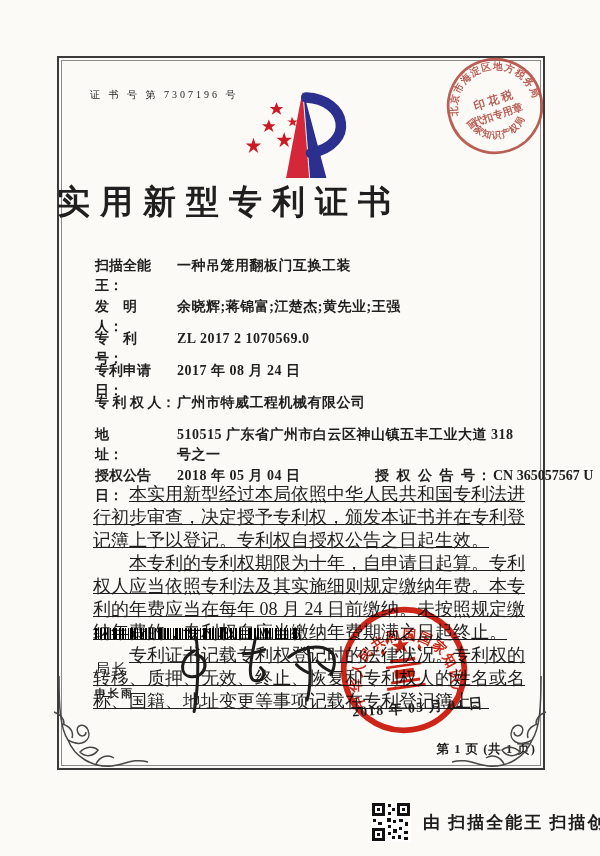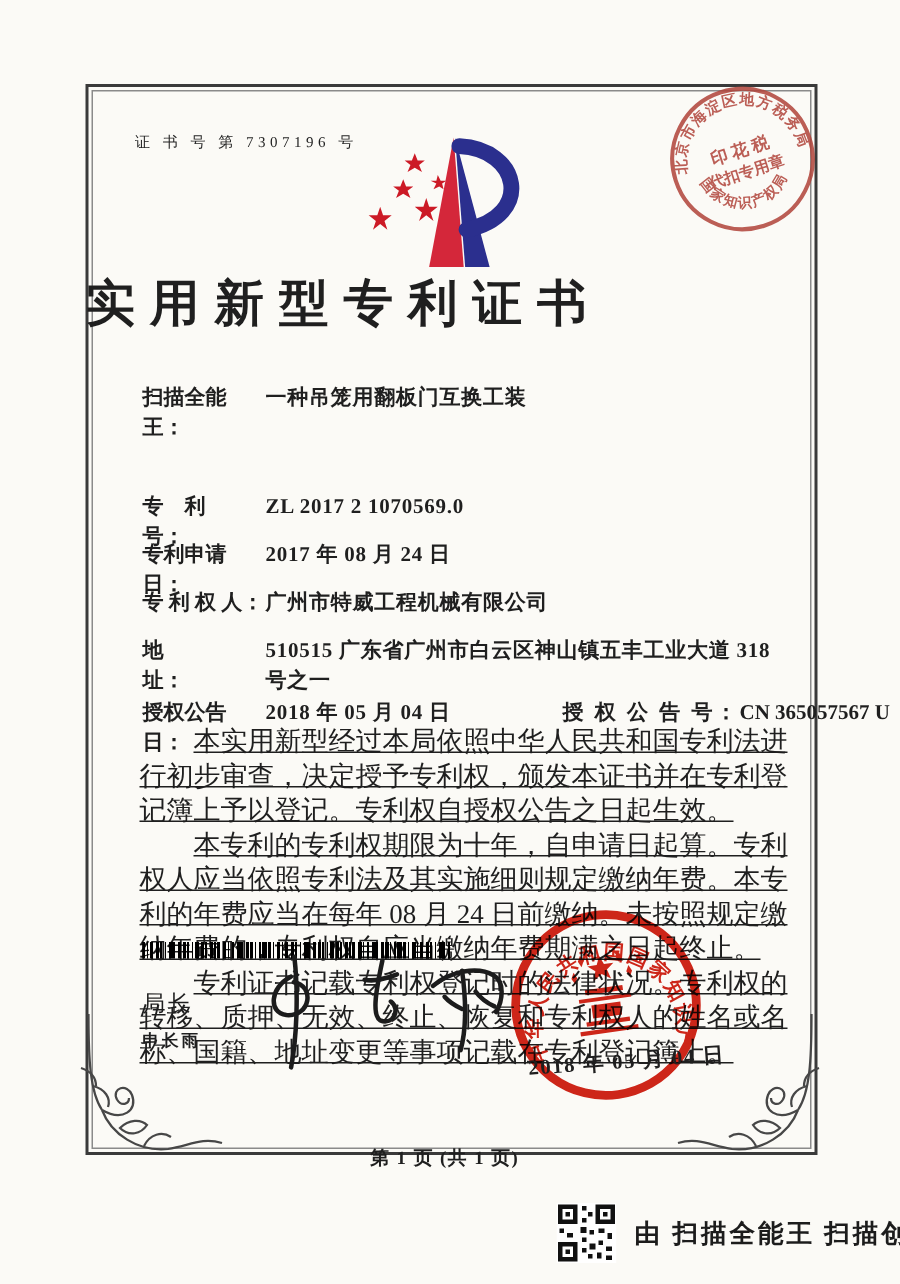--- a/index.html
+++ b/index.html
@@ -33,22 +33,22 @@
       repeating-linear-gradient(90deg,#000 0 1px,transparent 1px 3px),
       repeating-linear-gradient(90deg,#000 0 2px,transparent 2px 9px),
       repeating-linear-gradient(90deg,#000 0 1px,transparent 1px 5px);
   }
   .signer-role{position:absolute; left:95px; top:650px; font-size:15px; font-weight:400; letter-spacing:2px;margin-top:10px;}
   .signer-name{position:absolute; left:95px; top:686px; font-size:11px; font-weight:600; letter-spacing:2px;}
   .signature{position:absolute; left:168px; top:630px; transform:rotate(-2deg);}
   .seal{position:absolute; left:336px; top:602px; mix-blend-mode:multiply;}
   .seal-date{position:absolute; left:352px; top:699px; font-size:14px; font-weight:700;
     letter-spacing:1px; transform:rotate(-4deg); white-space:nowrap;}
-  .page-info{position:absolute; left:57px; top:741px; width:479px; text-align:center;
-    font-size:12.5px; font-weight:600; letter-spacing:1px;margin-top:23px;}
+  .page-info{position:absolute; left:57px; top:741px; width:479px; text-align:right;
+    font-size:12.5px; font-weight:600; letter-spacing:1px;}
   .flourish-left{position:absolute; left:40px; top:676px;}
   .flourish-right{position:absolute; left:450px; top:676px; transform:scaleX(-1);}
   .scan-row{position:absolute; left:371px; top:802px; display:flex; align-items:center; gap:12px;}
   .scan-text{font-size:17px; font-weight:600; letter-spacing:2px; color:#1c1c1c; white-space:nowrap;}
 </style>
 </head>
 <body>
 
 <div class="page">
 
@@ -88,20 +88,23 @@
       </text>
       <text x="50" y="48" text-anchor="middle" font-size="11" font-weight="bold" fill="#b0433a">印 花 税</text>
       <text x="50" y="62" text-anchor="middle" font-size="10" font-weight="bold" fill="#b0433a">代扣专用章</text>
     </svg>
   </div>
 
   <div class="title">实用新型专利证书</div>
 
   <div class="fieldrow" style="top:256px">
     <span class="flabel">扫描全能王：</span><span class="fvalue">一种吊笼用翻板门互换工装</span>
+  </div>
+  <div class="fieldrow" style="top:297px">
+    <span class="flabel">发　明　人：</span><span class="fvalue">余晓辉;蒋锦富;江楚杰;黄先业;王强</span>
   </div>
   <div class="fieldrow" style="top:329px">
     <span class="flabel">专　利　号：</span><span class="fvalue">ZL 2017 2 1070569.0</span>
   </div>
   <div class="fieldrow" style="top:361px">
     <span class="flabel">专利申请日：</span><span class="fvalue">2017 年 08 月 24 日</span>
   </div>
   <div class="fieldrow" style="top:393px">
     <span class="flabel">专 利 权 人：</span><span class="fvalue">广州市特威工程机械有限公司</span>
   </div>

